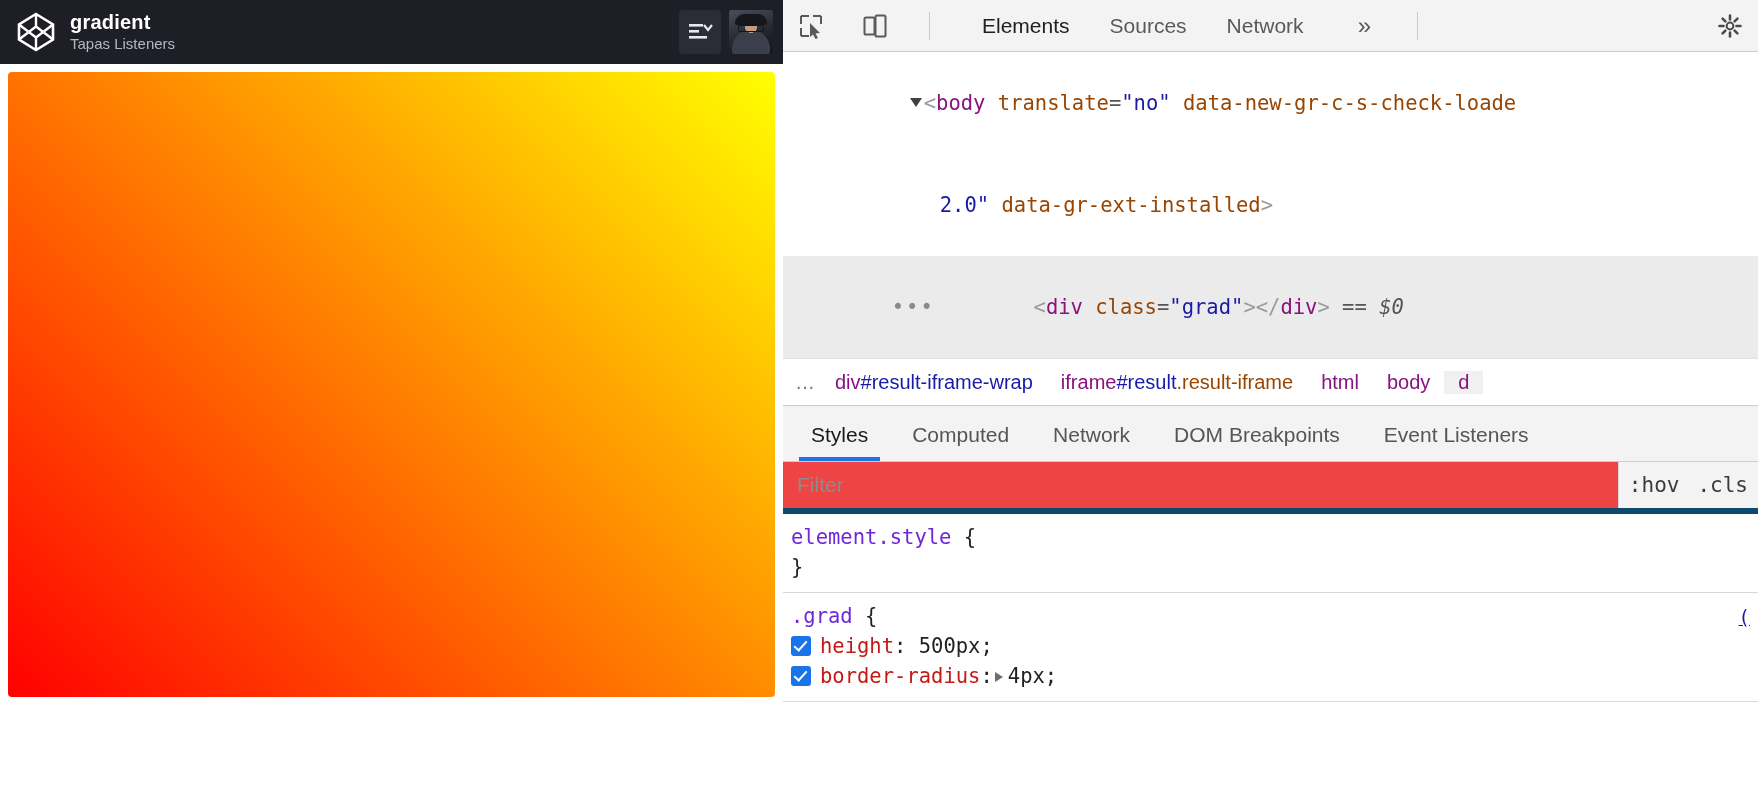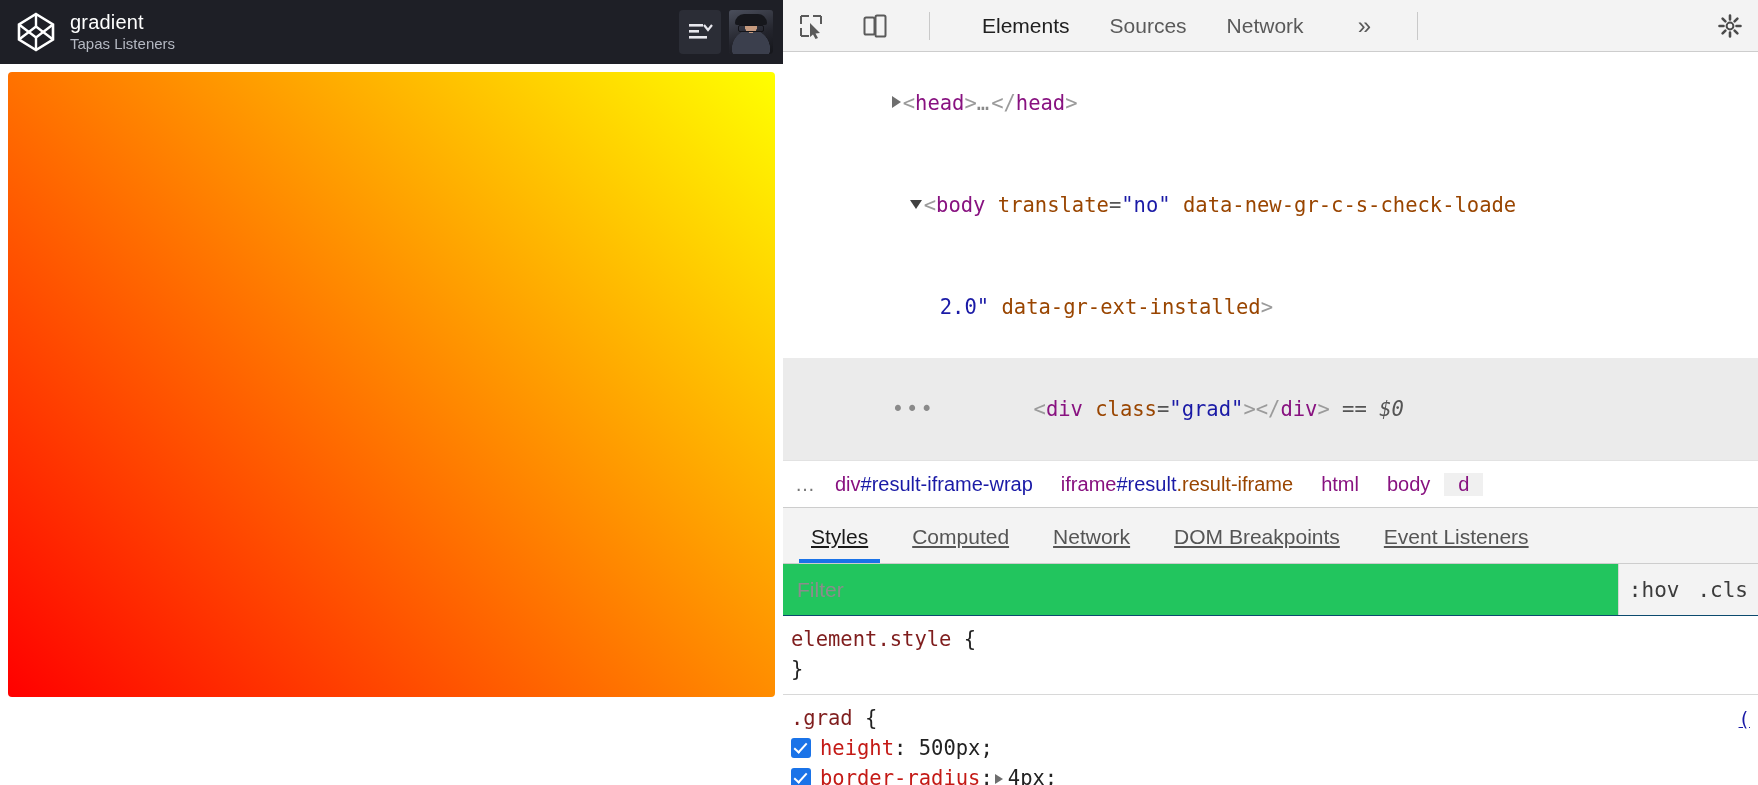--- a/index.html
+++ b/index.html
@@ -30,21 +30,21 @@
   }
   .pen-logo {
     width: 40px; height: 40px;
     margin: 0 14px 0 8px;
     flex: 0 0 40px;
   }
   .pen-meta { display: flex; flex-direction: column; justify-content: center; line-height: 1.1; }
   .pen-title {
     color: #ffffff;
     font-size: 20px;
-    font-weight: normal;
+    font-weight: bold;
     letter-spacing: .2px;
   }
   .pen-author {
     color: #b4b8c2;
     font-size: 15px;
     margin-top: 3px;
   }
   .header-right {
     margin-left: auto;
     display: flex;
@@ -210,35 +210,34 @@
     display: flex; align-items: flex-end;
     padding-left: 6px;
   }
   .st-tab {
     font-family: "Liberation Sans", sans-serif;
     font-size: 21px;
     color: #555;
     padding: 0 22px 14px 22px;
     position: relative;
     white-space: nowrap;
-    text-decoration: underline;
   }
   .st-tab.active { color: #1a1a1a; }
   .st-tab.active::after {
     content: "";
     position: absolute; left: 10px; right: 10px; bottom: 0;
     height: 4px; background: #1a73e8;
   }
 
   
   .filter-row {
     height: 52px;
     flex: 0 0 52px;
-    background: #22c55e;
-    border-bottom: 1px solid #0c4a6e;
+    background: #ef4444;
+    border-bottom: 6px solid #0c4a6e;
     display: flex; align-items: center;
   }
   .filter-input {
     flex: 1 1 auto;
     height: 100%;
     border: none;
     outline: none;
     background: transparent;
     font-family: "Liberation Sans", sans-serif;
     font-size: 21px;
@@ -267,21 +266,21 @@
     line-height: 30px;
     color: #222;
     position: relative;
   }
   .rule {
     padding: 8px 0 10px 8px;
     border-bottom: 1px solid #d8d8d8;
     position: relative;
     white-space: nowrap;
   }
-  .sel-name { color: #7f1d1d; }
+  .sel-name { color: #6d28d9; }
   .prop { color: #c41a16; }
   .pval { color: #222; }
   .decl-line { padding-left: 0; }
   .chk {
     display: inline-block;
     width: 20px; height: 20px;
     background: #1a73e8;
     border-radius: 3px;
     vertical-align: -3px;
     margin-right: 9px;
@@ -385,23 +384,20 @@
             <circle cx="12" cy="12" r="3.4" fill="none" stroke="#4a4a4a" stroke-width="2"></circle>
             <path d="M12 1.5 v4 M12 18.5 v4 M1.5 12 h4 M18.5 12 h4
                      M4.6 4.6 l2.8 2.8 M16.6 16.6 l2.8 2.8
                      M19.4 4.6 l-2.8 2.8 M7.4 16.6 l-2.8 2.8" stroke="#4a4a4a" stroke-width="2.6" stroke-linecap="round"></path>
           </svg>
         </div>
       </div>
     </div>
 
     <div class="dom-tree">
-      <div class="dom-line" style="color:#777;">
-        <span class="tri"></span><span class="brk">&lt;</span><span class="tag">head</span><span class="brk">&gt;</span><span class="ellip">…</span><span class="brk">&lt;/</span><span class="tag">head</span><span class="brk">&gt;</span>
-      </div>
       <div class="dom-line" style="padding-left:28px;">
         <span class="tri down"></span><span class="brk">&lt;</span><span class="tag">body</span> <span class="attr">translate</span><span class="eq">=</span><span class="val">"no"</span> <span class="attr">data-new-gr-c-s-check-loade</span>
       </div>
       <div class="dom-line" style="padding-left:58px;">
         <span class="val">2.0"</span> <span class="attr">data-gr-ext-installed</span><span class="brk">&gt;</span>
       </div>
       <div class="dom-line sel">
         <span class="ellip">•••</span><span>        </span><span class="brk">&lt;</span><span class="tag">div</span> <span class="attr">class</span><span class="eq">=</span><span class="val">"grad"</span><span class="brk">&gt;</span><span class="brk">&lt;/</span><span class="tag">div</span><span class="brk">&gt;</span><span class="eq"> == </span><span class="dollar">$0</span>
       </div>
     </div>

